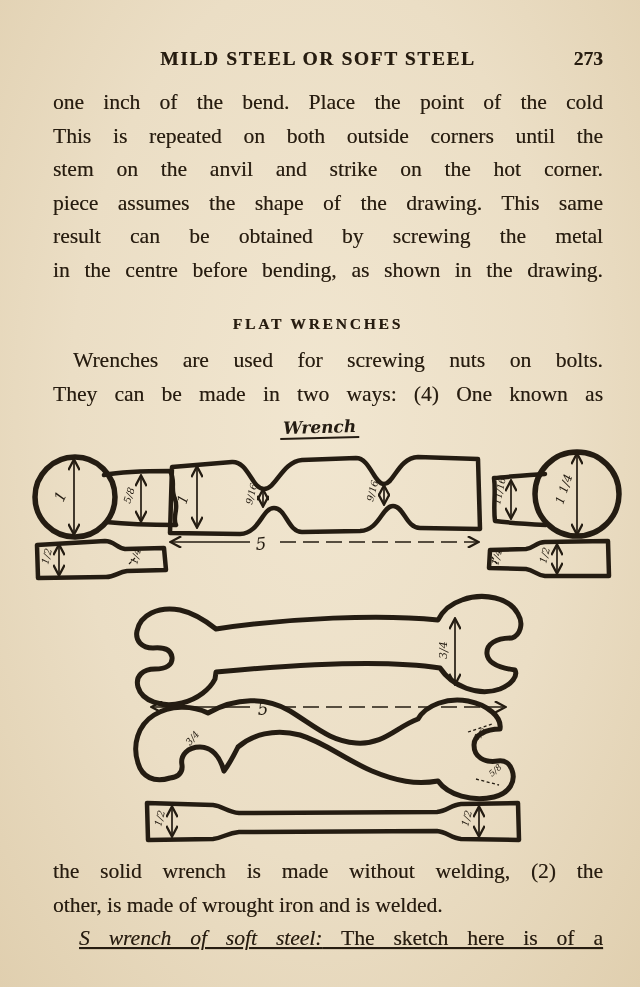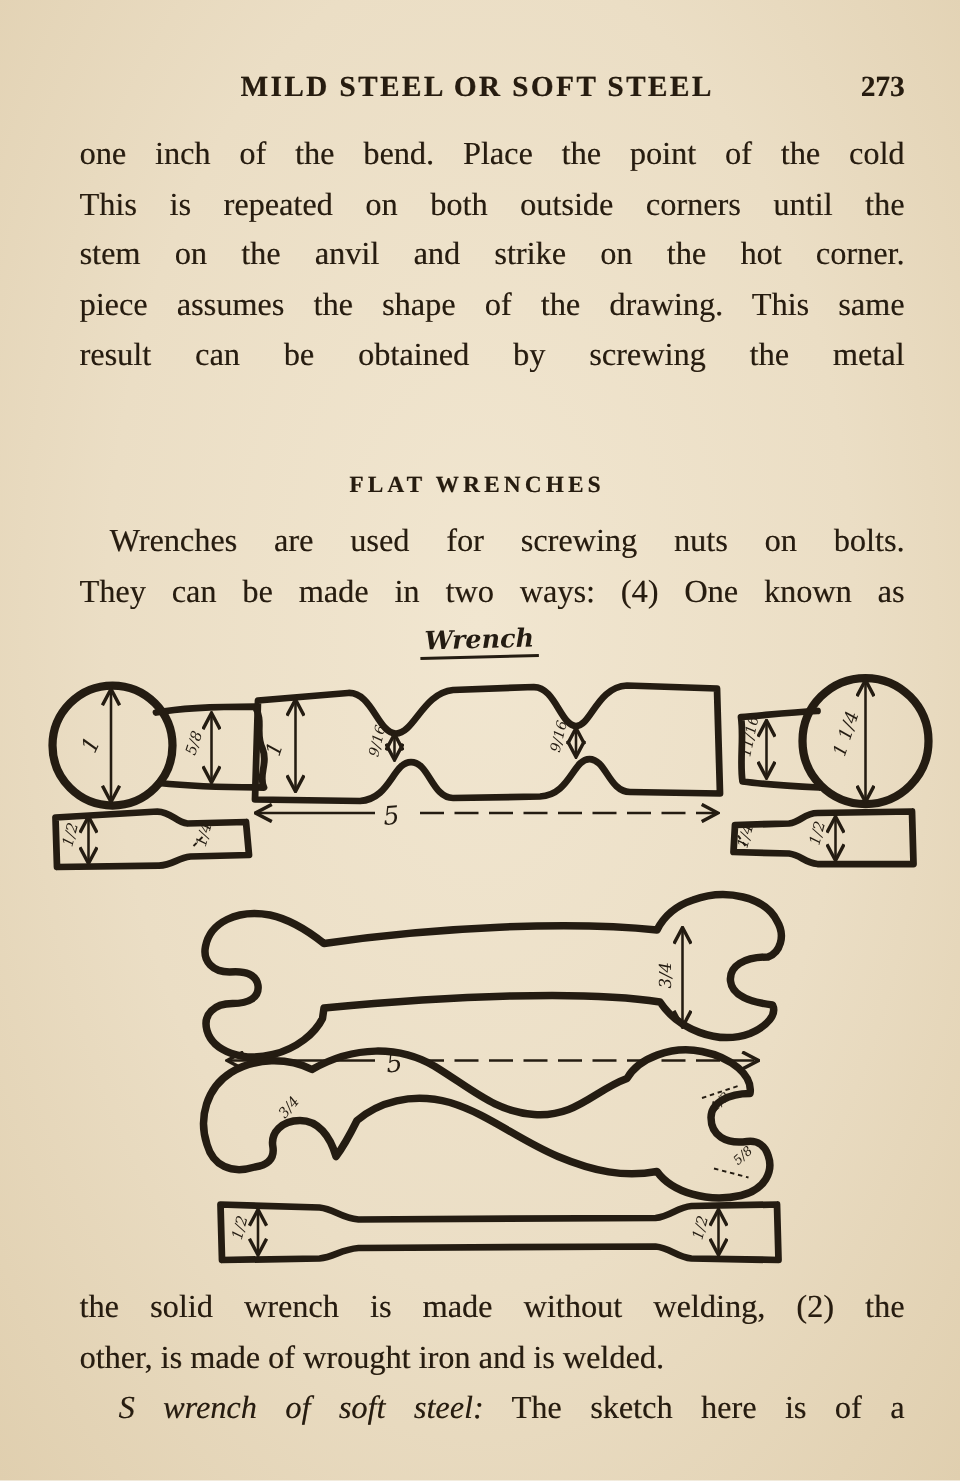--- a/index.html
+++ b/index.html
@@ -12,21 +12,21 @@
   .header-row{top:48px;height:30px;}
   .title{text-align:center;font-weight:bold;font-size:19.5px;letter-spacing:1.6px;
          text-shadow:0.3px 0.3px 0.4px rgba(45,28,10,0.6);}
   .pagenum{position:absolute;right:0;top:0;font-weight:bold;font-size:19.5px;
            text-shadow:0.3px 0.3px 0.4px rgba(45,28,10,0.6);}
   .p1{top:86px;}
   .sect{top:315px;text-align:center;font-weight:bold;font-size:15.5px;letter-spacing:2.8px;
         text-shadow:0.3px 0.3px 0.3px rgba(45,28,10,0.55);}
   .p2{top:344px;}
   .indent1{text-indent:20px;}
-  .indent2{text-indent:26px;}
+  .indent2{text-indent:26px;text-decoration:underline;}
   .caption-wrap{top:417px;left:0;right:0;position:absolute;text-align:center;}
   .caption{display:inline-block;font-family:"DejaVu Serif",serif;font-style:italic;
            font-size:17px;font-weight:bold;color:#241c12;border-bottom:2px solid #241c12;
            padding:0 3px 0 3px;transform:rotate(-1.5deg);}
   .fig{position:absolute;top:445px;left:0;width:640px;height:405px;}
   .p3{top:855px;}
   .p4{top:922px;}
   .ital{font-style:italic;}
   path.ink,circle.ink{fill:none;stroke:#241c12;stroke-linecap:round;stroke-linejoin:round;}
   .w5{stroke-width:5px;}
@@ -45,20 +45,21 @@
     <div class="title">MILD STEEL OR SOFT STEEL</div>
     <div class="pagenum">273</div>
   </div>
 
   <div class="abs p1">
     <div class="ln j">one inch of the bend. Place the point of the cold</div>
     <div class="ln j">This is repeated on both outside corners until the</div>
     <div class="ln j">stem on the anvil and strike on the hot corner.</div>
     <div class="ln j">piece assumes the shape of the drawing. This same</div>
     <div class="ln j">result can be obtained by screwing the metal</div>
+    <div class="ln j">in the centre before bending, as shown in the drawing.</div>
   </div>
 
   <div class="abs sect">FLAT WRENCHES</div>
 
   <div class="abs p2">
     <div class="ln j indent1">Wrenches are used for screwing nuts on bolts.</div>
     <div class="ln j">They can be made in two ways: (4) One known as</div>
   </div>
 
   <div class="caption-wrap">

